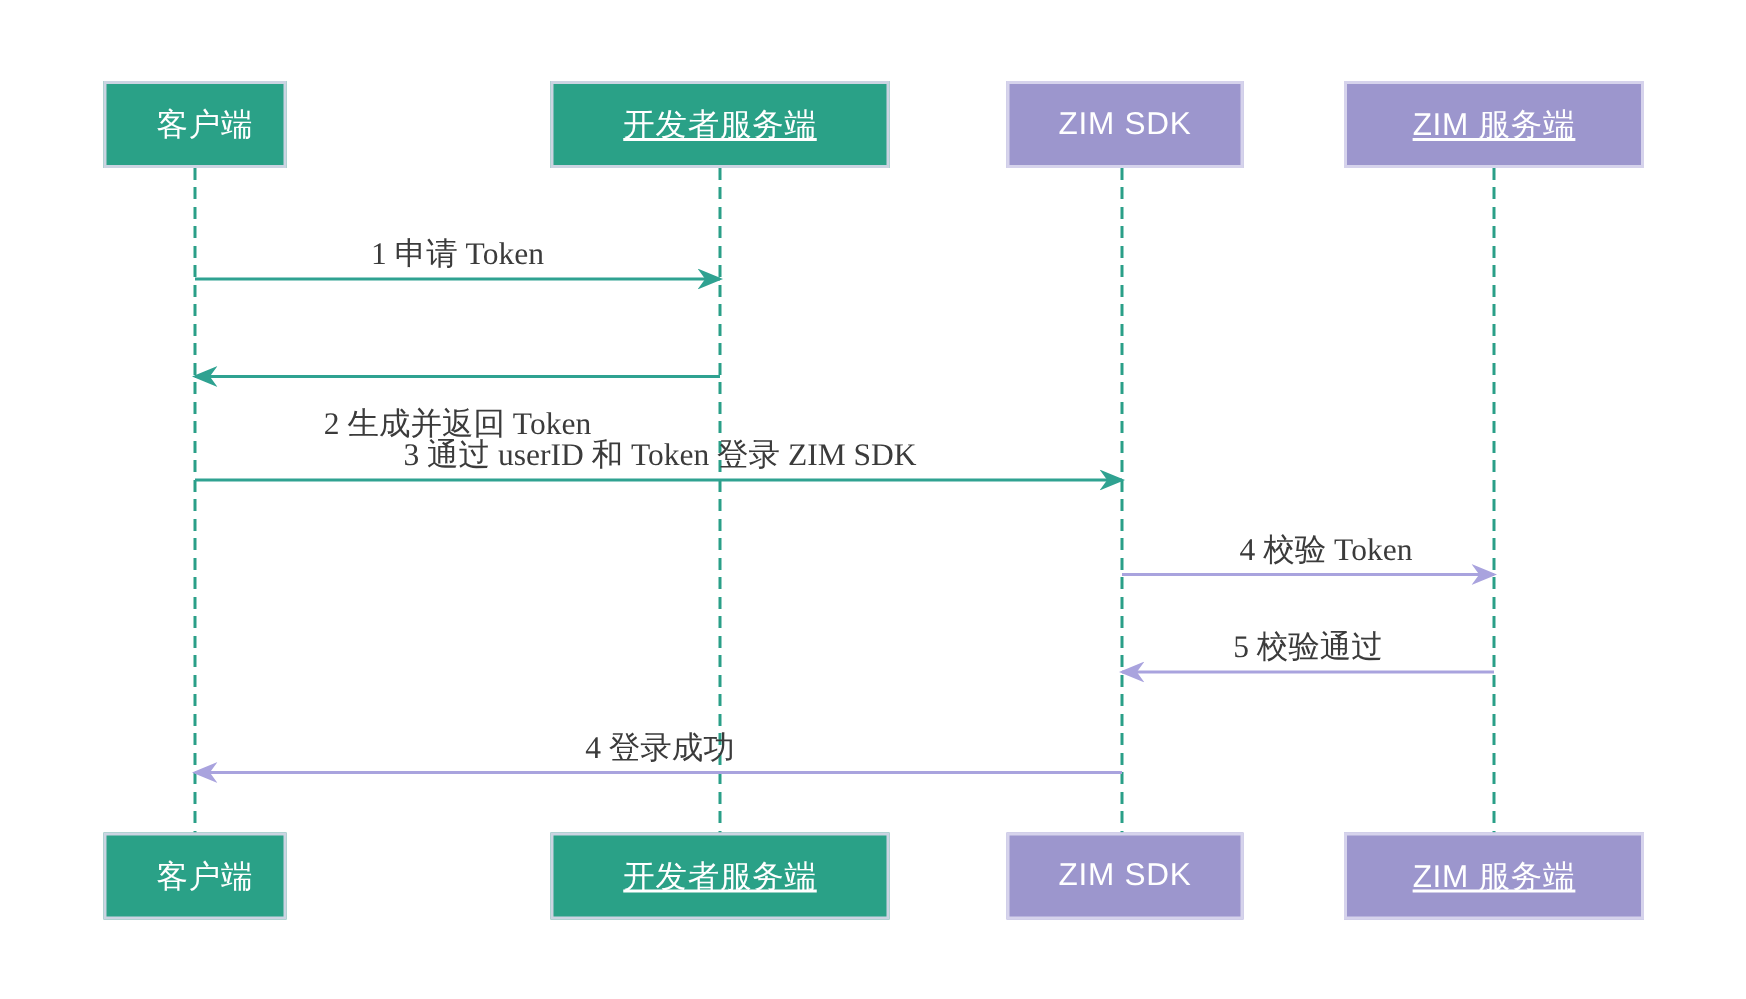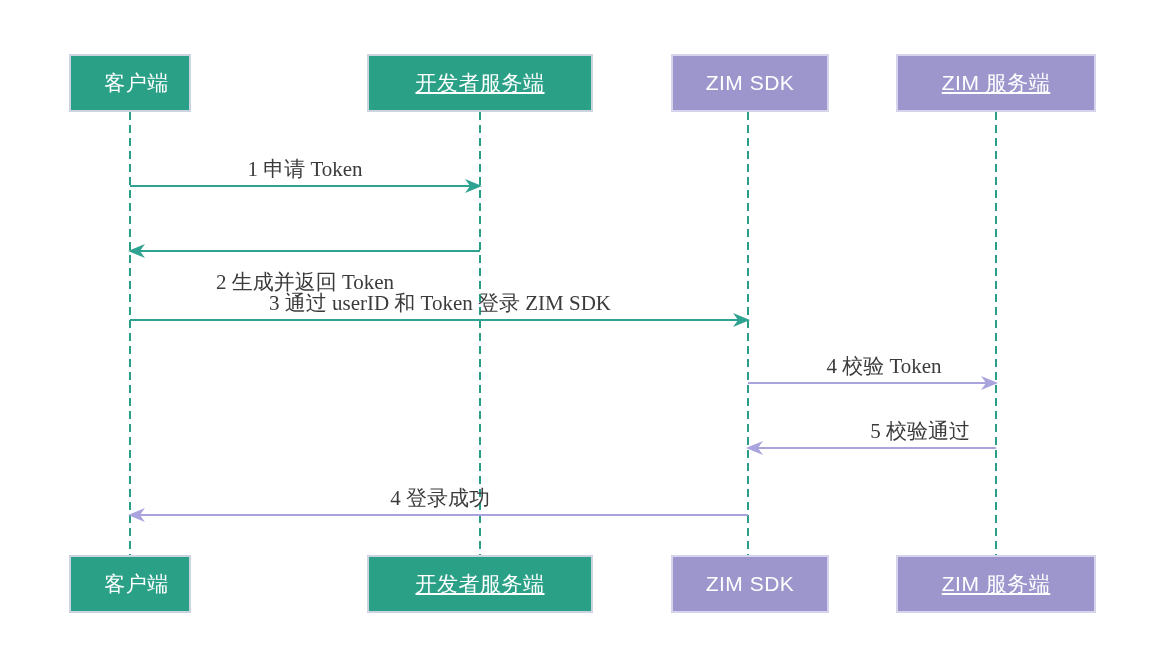--- a/index.html
+++ b/index.html
@@ -79,21 +79,21 @@
   }
 
   .m1  { left: 305px; top: 156px; }
   .m1a { left: 130px; top: 185px; width: 350px; }
   .m2  { left: 305px; top: 221px; margin-top: 48px; }
   .m2a { left: 130px; top: 250px; width: 350px; }
   .m3  { left: 440px; top: 290px; }
   .m3a { left: 130px; top: 319px; width: 618px; }
   .m4  { left: 872px; top: 353px; margin-left: 12px; }
   .m4a { left: 748px; top: 382px; width: 248px; }
-  .m5  { left: 872px; top: 418px; margin-left: 48px; }
+  .m5  { left: 872px; top: 418px; }
   .m5a { left: 748px; top: 447px; width: 248px; }
   .m6  { left: 440px; top: 485px; }
   .m6a { left: 130px; top: 514px; width: 618px; }
 </style>
 </head>
 <body>
 
 <div class="stage">
 
   <div class="lifeline l1"></div>

